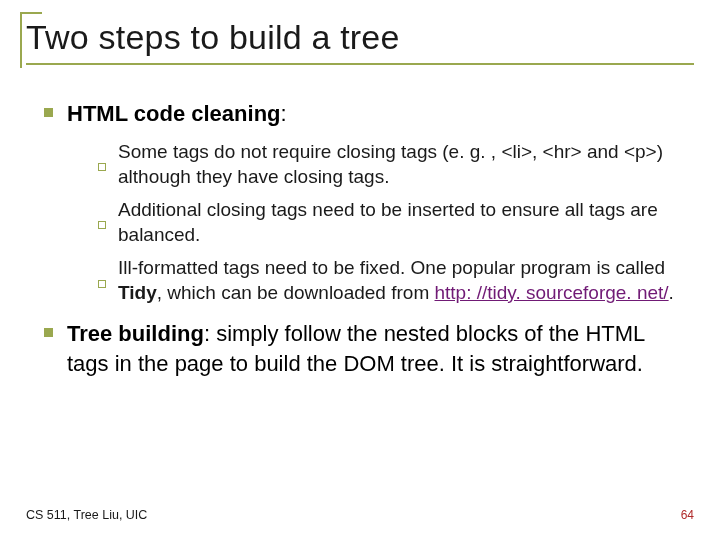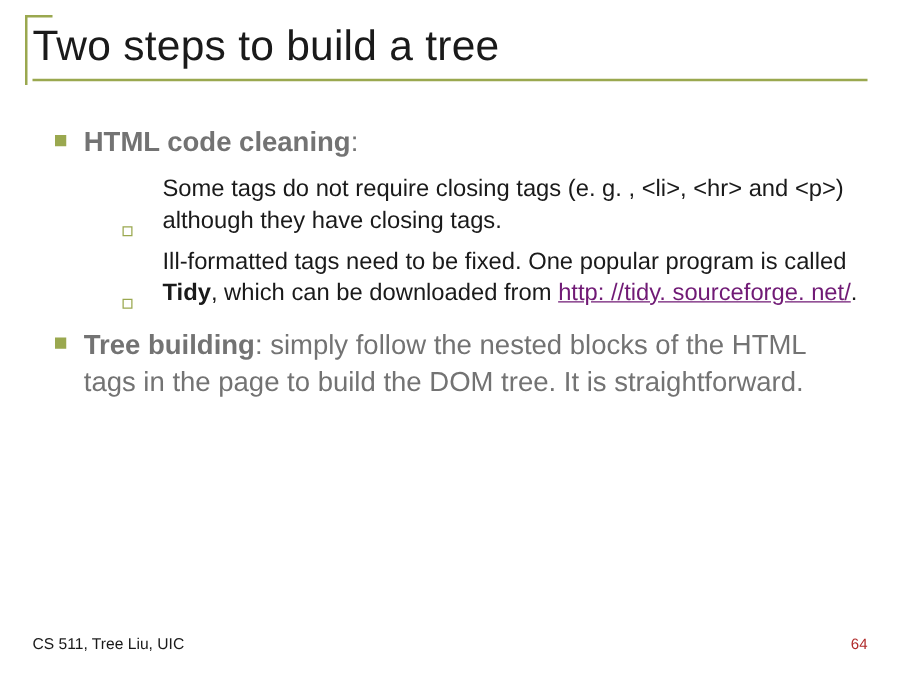--- a/index.html
+++ b/index.html
@@ -49,30 +49,30 @@
     padding: 0 8px 0 18px;
   }
   .level1 {
     display: flex;
     align-items: flex-start;
     margin-bottom: 10px;
     gap: 14px;
   }
   .level1-text {
     font-size: 22px;
-    color: #737373;
+    color: #000000;
     line-height: 1.35;
   }
   .level2-list {
     margin: 6px 0 14px 54px;
   }
   .level2 {
     display: flex;
-    align-items: flex-end;
-    gap: 24px;
+    align-items: center;
+    gap: 12px;
     margin-bottom: 8px;
   }
   .level2-text {
     font-size: 19px;
     color: #1a1a1a;
     line-height: 1.32;
   }
   .bullet-sq {
     flex: 0 0 auto;
     width: 9px;
@@ -127,20 +127,24 @@
       </div>
     </div>
 
     <div class="level2-list">
       <div class="level2">
         <div class="bullet-sq-open"></div>
         <div class="level2-text">Some tags do not require closing tags (e. g. , &lt;li&gt;, &lt;hr&gt; and &lt;p&gt;) although they have closing tags.</div>
       </div>
       <div class="level2">
         <div class="bullet-sq-open"></div>
+        <div class="level2-text">Additional closing tags need to be inserted to ensure all tags are balanced.</div>
+      </div>
+      <div class="level2">
+        <div class="bullet-sq-open"></div>
         <div class="level2-text">
           <span>Ill-formatted tags need to be fixed. One popular program is called </span><span class="bold">Tidy</span><span>, which can be downloaded from </span><span class="link">http: //tidy. sourceforge. net/</span><span>.</span>
         </div>
       </div>
     </div>
 
     <div class="level1">
       <div class="bullet-sq"></div>
       <div class="level1-text">
         <span class="bold">Tree building</span><span>: simply follow the nested blocks of the HTML tags in the page to build the DOM tree. It is straightforward.</span>

